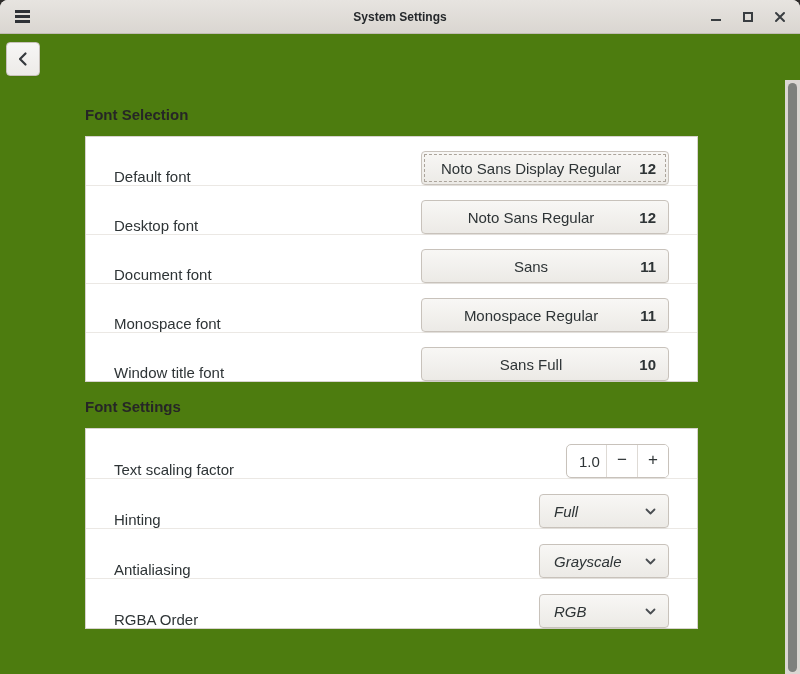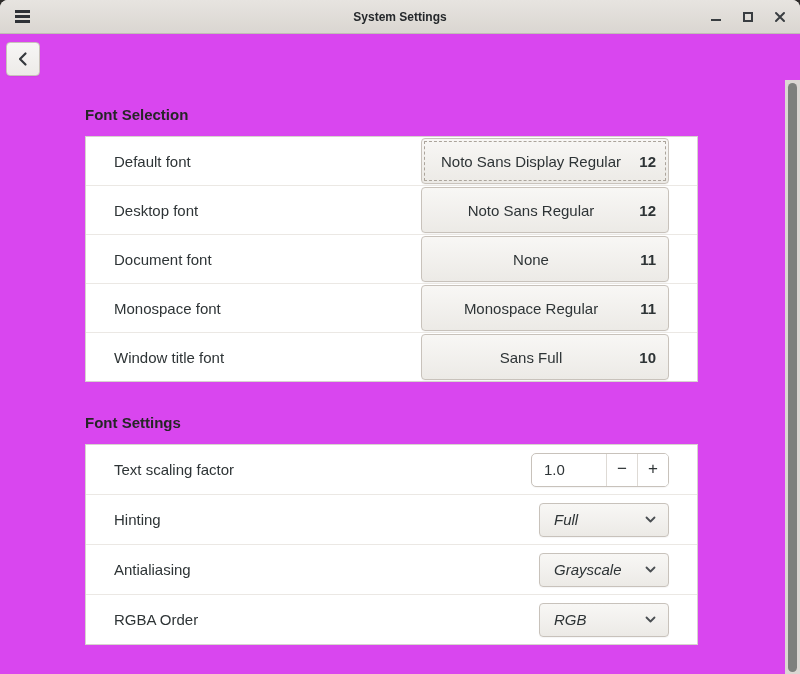--- a/index.html
+++ b/index.html
@@ -32,60 +32,60 @@
     position:absolute;left:0;right:0;text-align:center;
     font-size:12px;font-weight:700;color:#25282b;pointer-events:none;
   }
   .win-controls{margin-left:auto;margin-right:9px;display:flex;gap:9px;position:relative;}
   .win-btn{
     width:23px;height:23px;border:none;background:none;cursor:pointer;
     display:flex;align-items:center;justify-content:center;padding:0;
   }
   .win-btn svg{display:block;}
   
-  .content{flex:1;position:relative;background:#d946ef;}
+  .content{flex:1;position:relative;background:#4d7c0f;}
   .back-btn{
     position:absolute;left:6px;top:8px;width:34px;height:34px;box-sizing:border-box;
     border:1px solid #c8c2bb;border-radius:4px;
     background:linear-gradient(#f7f6f5,#edebe8);
     display:flex;align-items:center;justify-content:center;cursor:pointer;
     box-shadow:0 1px 1px rgba(0,0,0,.04);
   }
   .main{margin-left:85px;width:613px;padding-top:73px;}
   .section-title{
     font-size:15px;font-weight:700;color:#262626;margin:0 0 13px 0;line-height:16px;
   }
-  .section-title.second{margin-top:33px;}
+  .section-title.second{margin-top:17px;}
   .panel{
     background:#ffffff;border:1px solid #d7d3ce;box-sizing:border-box;
   }
   .row{
-    height:48px;display:flex;align-items:center;
+    height:48px;display:flex;align-items:flex-end;
     padding:0 28px;border-top:1px solid #ebe8e4;box-sizing:content-box;
   }
   .panel.settings .row{height:49px;}
   .row:first-child{border-top:none;}
   .row-label{font-size:15px;color:#2e3436;flex:1;}
   
   .font-btn{
-    position:relative;width:248px;height:46px;box-sizing:border-box;
+    position:relative;width:248px;height:34px;box-sizing:border-box;
     border:1px solid #c8c2bb;border-radius:4px;cursor:pointer;
     background:linear-gradient(#f8f7f5,#eceae6);
     font-family:"Liberation Sans", sans-serif;
     font-size:15px;color:#2e3436;
     display:flex;align-items:center;justify-content:center;
     padding:1px 36px 0 8px;
     box-shadow:0 1px 1px rgba(0,0,0,.04);
   }
   .font-btn .fname{white-space:nowrap;overflow:hidden;}
   .font-btn .fsize{position:absolute;right:12px;font-weight:700;}
   .font-btn.focused{outline:1px dashed #aba49b;outline-offset:-4px;}
   
   .spin{
-    display:flex;width:138px;height:34px;box-sizing:border-box;
+    display:flex;width:103px;height:34px;box-sizing:border-box;
     border:1px solid #c8c2bb;border-radius:5px;background:#fff;
     overflow:hidden;align-items:stretch;
     box-shadow:0 1px 1px rgba(0,0,0,.04);
   }
   .spin-value{flex:1;display:flex;align-items:center;padding-left:12px;font-size:15px;color:#2e3436;}
   .spin-btn{
     width:31px;flex:0 0 31px;border:none;border-left:1px solid #dedad5;background:#fff;
     font-family:"Liberation Sans", sans-serif;font-size:17px;color:#2e3436;cursor:pointer;
     display:flex;align-items:center;justify-content:center;padding:0 0 2px 0;
   }
@@ -167,21 +167,21 @@
           <span class="row-label">Desktop font</span>
           <button class="font-btn">
             <span class="fname">Noto Sans Regular</span>
             <span class="fsize">12</span>
           </button>
         </div>
 
         <div class="row">
           <span class="row-label">Document font</span>
           <button class="font-btn">
-            <span class="fname">None</span>
+            <span class="fname">Sans</span>
             <span class="fsize">11</span>
           </button>
         </div>
 
         <div class="row">
           <span class="row-label">Monospace font</span>
           <button class="font-btn">
             <span class="fname">Monospace Regular</span>
             <span class="fsize">11</span>
           </button>

